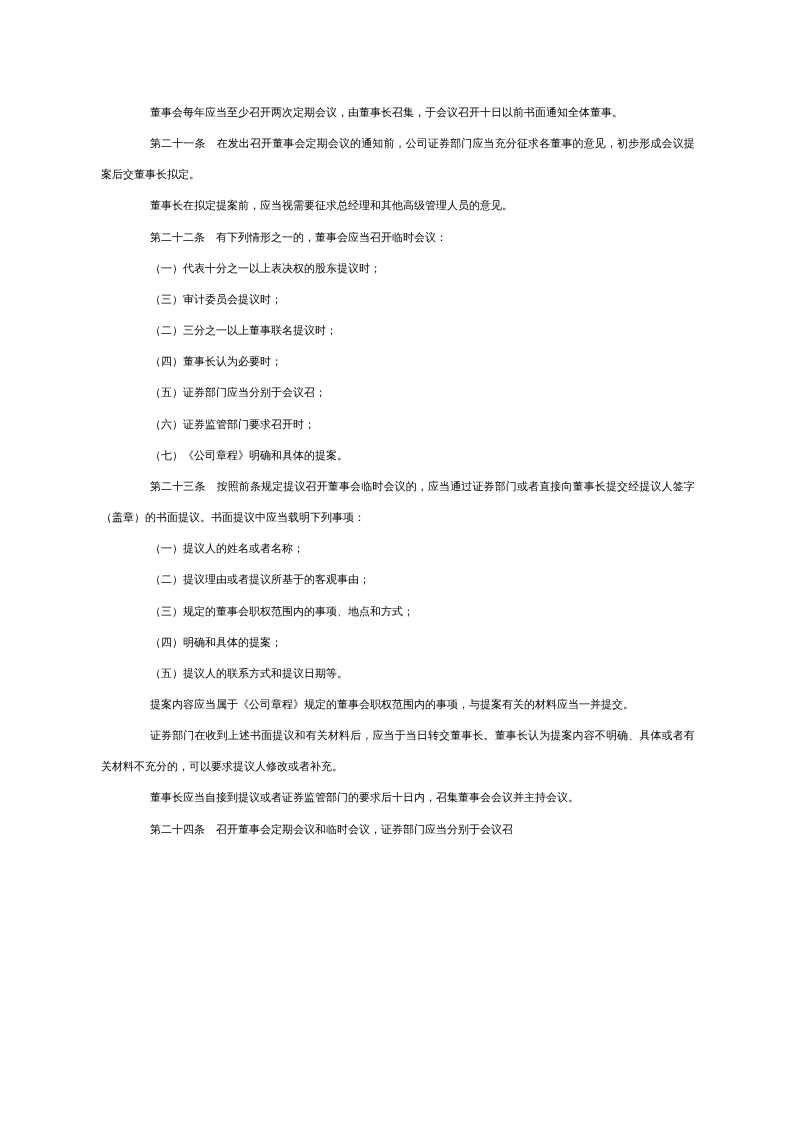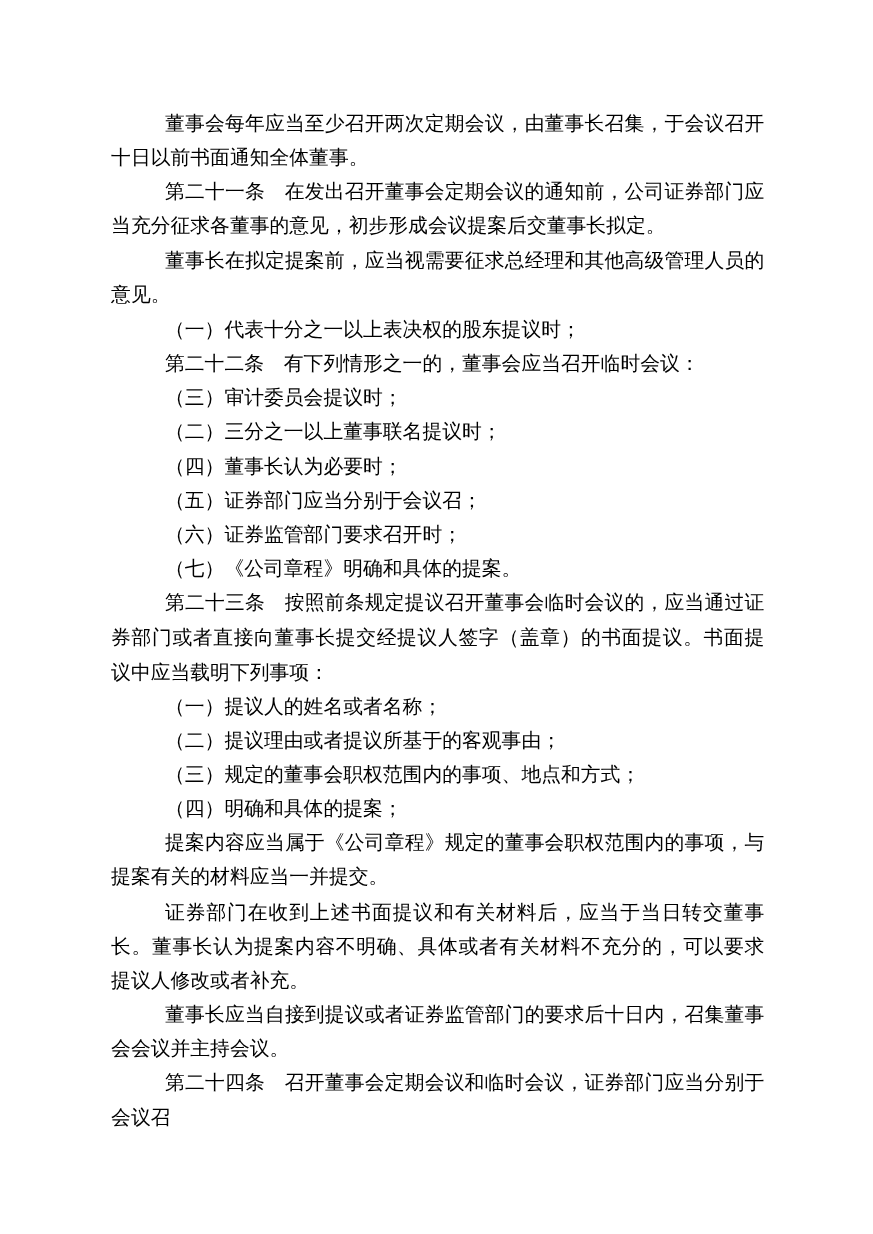--- a/index.html
+++ b/index.html
@@ -13,21 +13,21 @@
     height: 1122px;
     background: #ffffff;
     overflow: hidden;
     font-family: "Liberation Serif", "DejaVu Serif", serif;
   }
   .content {
     position: absolute;
     left: 101px;
     top: 97px;
     width: 593.75px;
-    font-size: 18px;
+    font-size: 11px;
     line-height: 31.15px;
     color: #000000;
     text-align: justify;
   }
   .para {
     margin: 0;
     padding: 0;
     text-indent: 49px;
     word-break: normal;
   }
@@ -37,31 +37,32 @@
   }
 </style>
 </head>
 <body>
 
 <div class="page" style="background: rgb(255, 255, 255);">
   <div class="content" style="color: rgb(0, 0, 0);">
       <p class="para"><span>董事会每年应当至少召开两次定期会议，由董事长召集，于会议召开十日以前书面通知全体董事。</span></p>
       <p class="para"><span class="article-label">第二十一条</span><span>在发出召开董事会定期会议的通知前，公司证券部门应当充分征求各董事的意见，初步形成会议提案后交董事长拟定。</span></p>
       <p class="para"><span>董事长在拟定提案前，应当视需要征求总经理和其他高级管理人员的意见。</span></p>
+      <p class="para"><span class="article-label">第二十二条</span><span>有下列情形之一的，董事会应当召开临时会议：</span></p>
       <p class="para"><span>（一）代表十分之一以上表决权的股东提议时；</span></p>
-      <p class="para"><span class="article-label">第二十二条</span><span>有下列情形之一的，董事会应当召开临时会议：</span></p>
       <p class="para"><span>（三）审计委员会提议时；</span></p>
       <p class="para"><span>（二）三分之一以上董事联名提议时；</span></p>
       <p class="para"><span>（四）董事长认为必要时；</span></p>
       <p class="para"><span>（五）证券部门应当分别于会议召；</span></p>
       <p class="para"><span>（六）证券监管部门要求召开时；</span></p>
       <p class="para"><span>（七）《公司章程》明确和具体的提案。</span></p>
       <p class="para"><span class="article-label">第二十三条</span><span>按照前条规定提议召开董事会临时会议的，应当通过证券部门或者直接向董事长提交经提议人签字（盖章）的书面提议。书面提议中应当载明下列事项：</span></p>
       <p class="para"><span>（一）提议人的姓名或者名称；</span></p>
       <p class="para"><span>（二）提议理由或者提议所基于的客观事由；</span></p>
       <p class="para"><span>（三）规定的董事会职权范围内的事项、地点和方式；</span></p>
       <p class="para"><span>（四）明确和具体的提案；</span></p>
+      <p class="para"><span>（五）提议人的联系方式和提议日期等。</span></p>
       <p class="para"><span>提案内容应当属于《公司章程》规定的董事会职权范围内的事项，与提案有关的材料应当一并提交。</span></p>
       <p class="para"><span>证券部门在收到上述书面提议和有关材料后，应当于当日转交董事长。董事长认为提案内容不明确、具体或者有关材料不充分的，可以要求提议人修改或者补充。</span></p>
       <p class="para"><span>董事长应当自接到提议或者证券监管部门的要求后十日内，召集董事会会议并主持会议。</span></p>
       <p class="para"><span class="article-label">第二十四条</span><span>召开董事会定期会议和临时会议，证券部门应当分别于会议召</span></p>
     </div>
 </div>
 
 </body></html>

